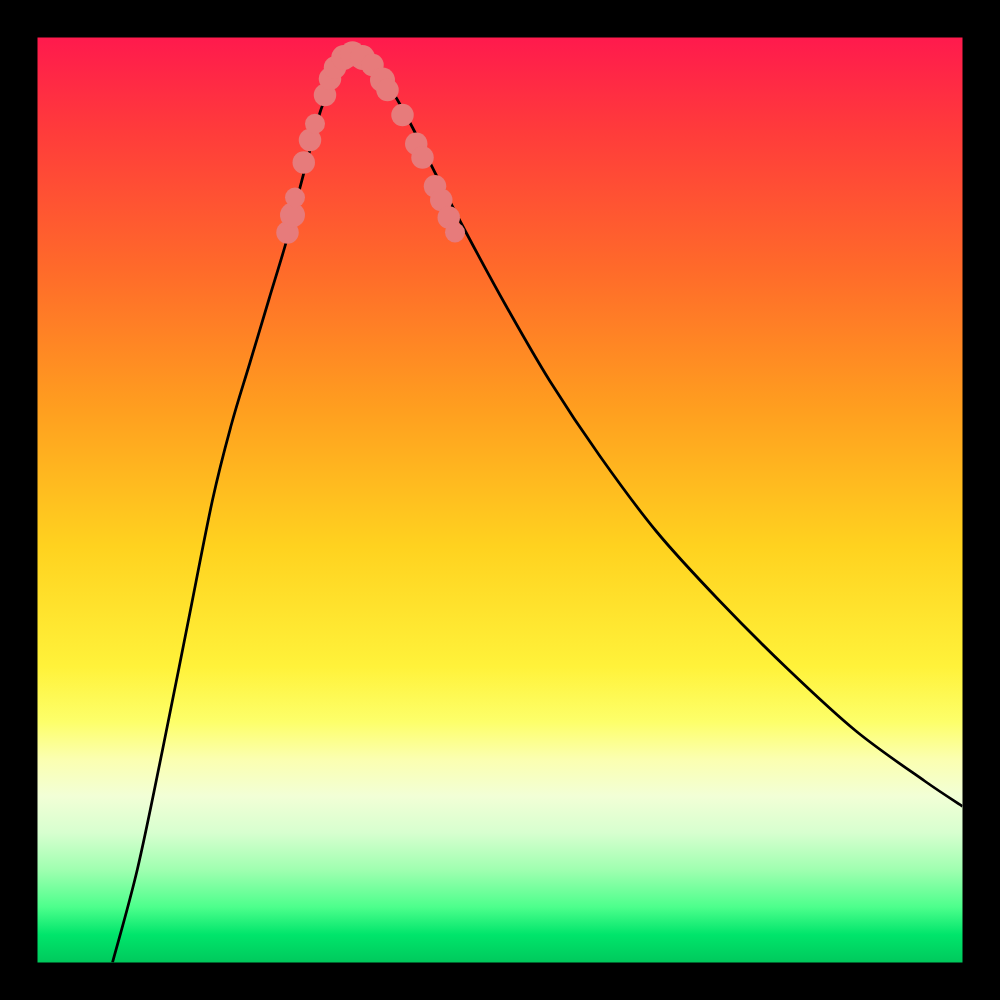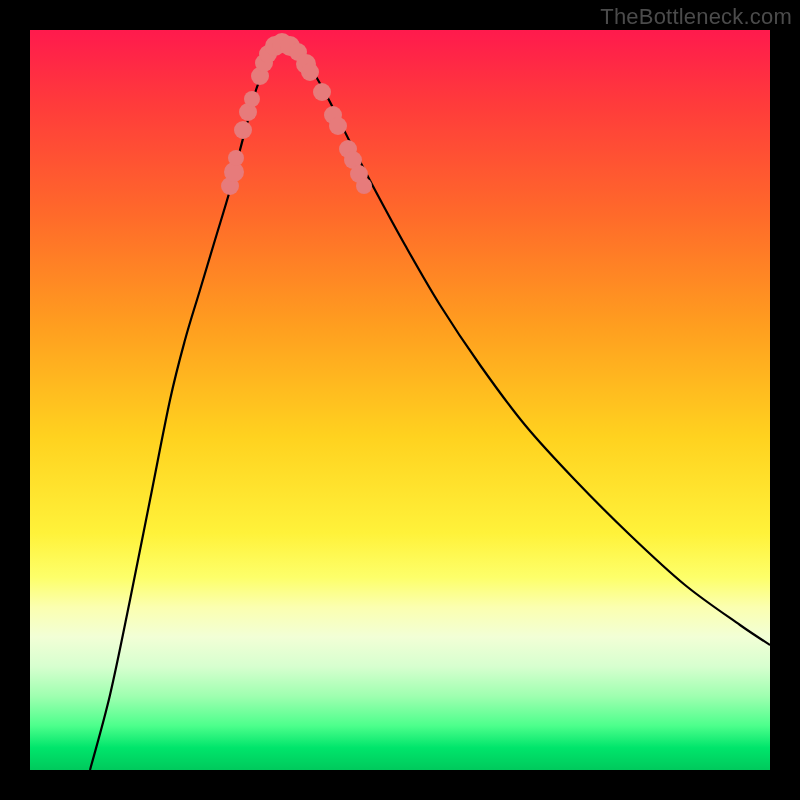--- a/index.html
+++ b/index.html
@@ -84,14 +84,13 @@
           <circle cx="292" cy="62" r="9" fill="#e77b7b"></circle>
           <circle cx="303" cy="85" r="9" fill="#e77b7b"></circle>
           <circle cx="308" cy="96" r="9" fill="#e77b7b"></circle>
           <circle cx="318" cy="119" r="9" fill="#e77b7b"></circle>
           <circle cx="323" cy="130" r="9" fill="#e77b7b"></circle>
           <circle cx="329" cy="144" r="9" fill="#e77b7b"></circle>
           <circle cx="334" cy="156" r="8" fill="#e77b7b"></circle>
         </g>
     </svg>
   </div>
-  <div class="watermark">TheBottleneck.com</div>
 </div>
 
 </body></html>

